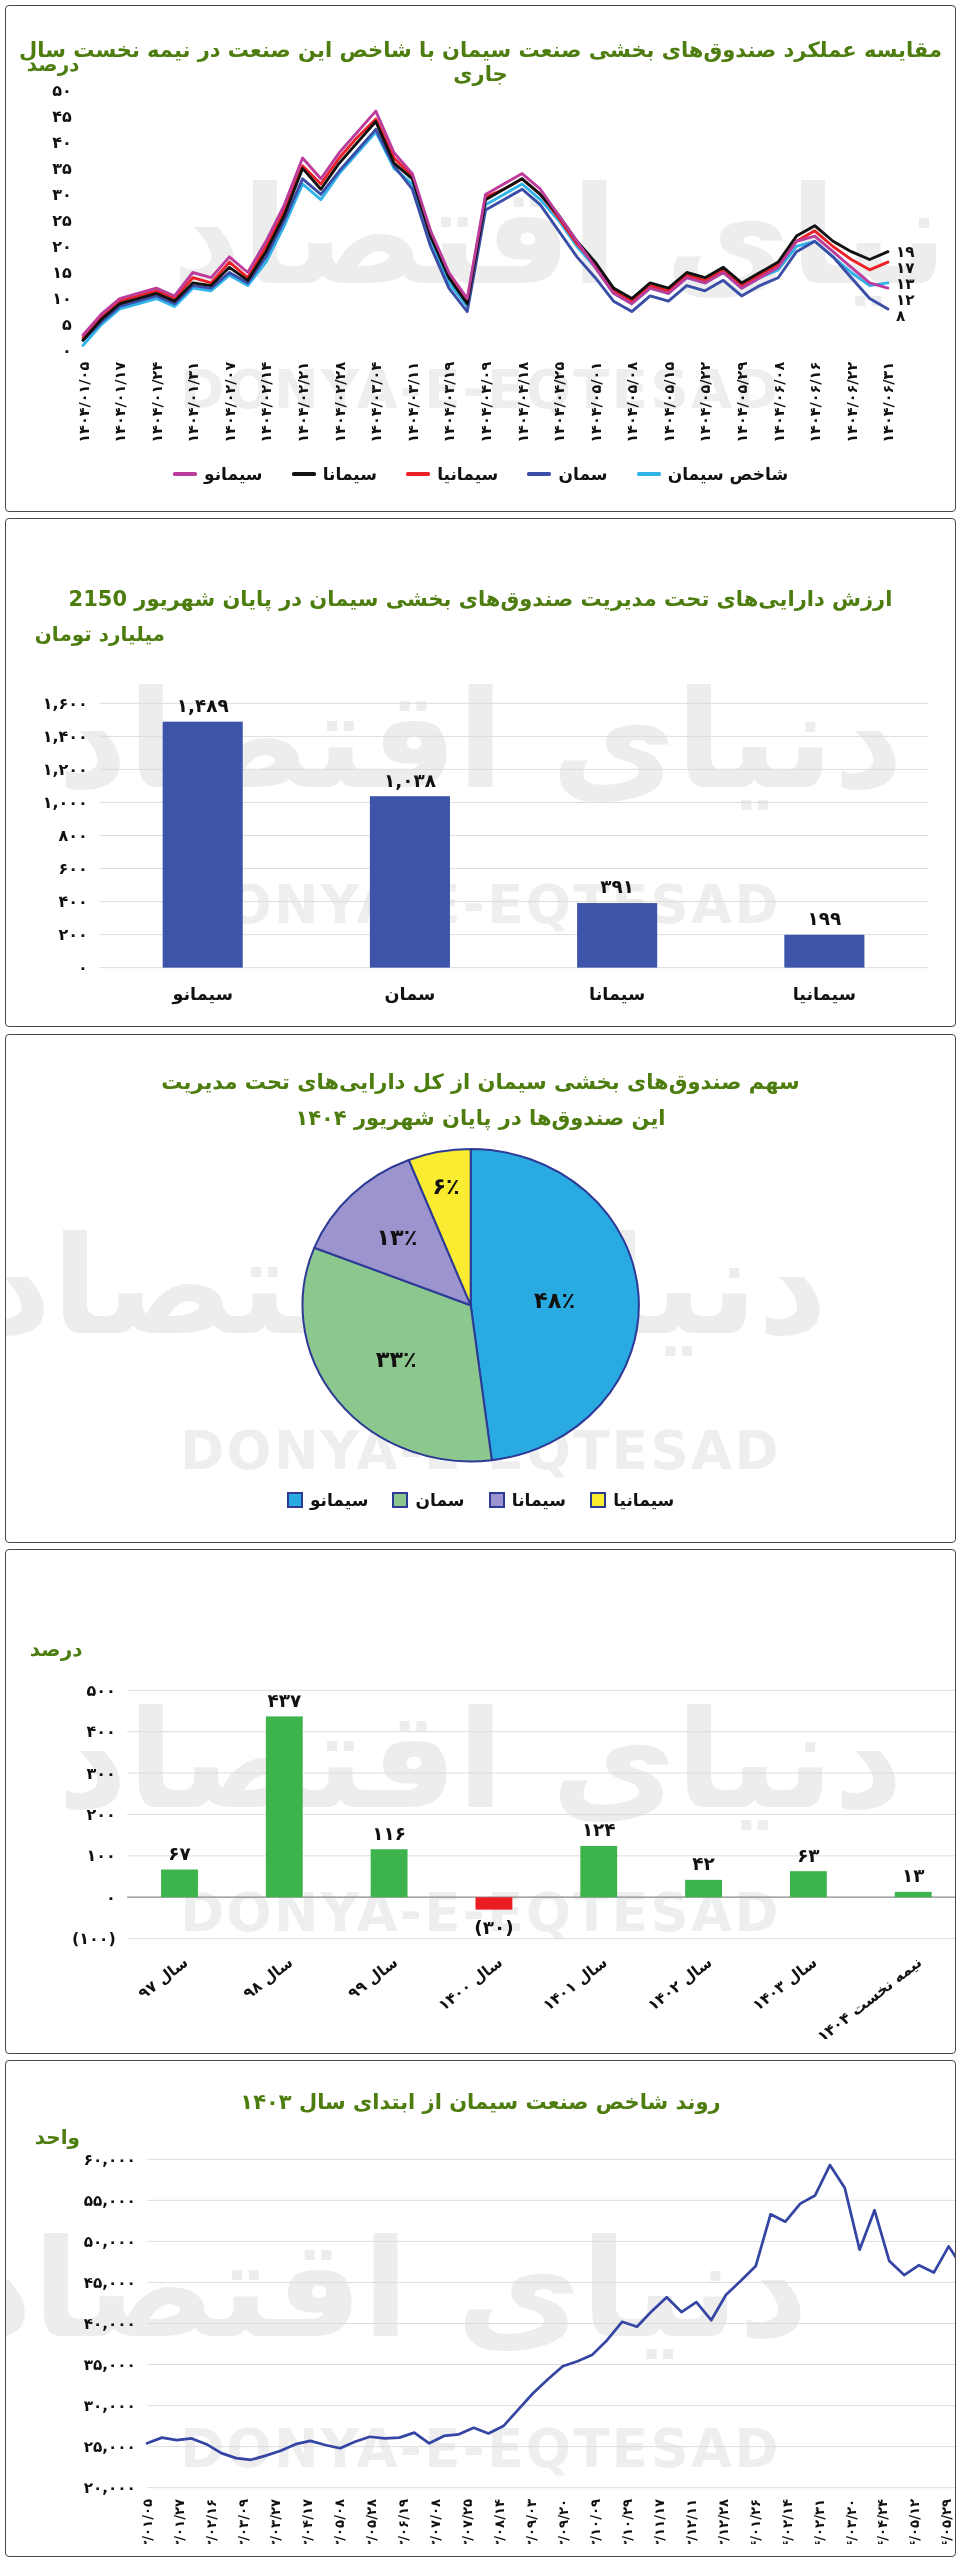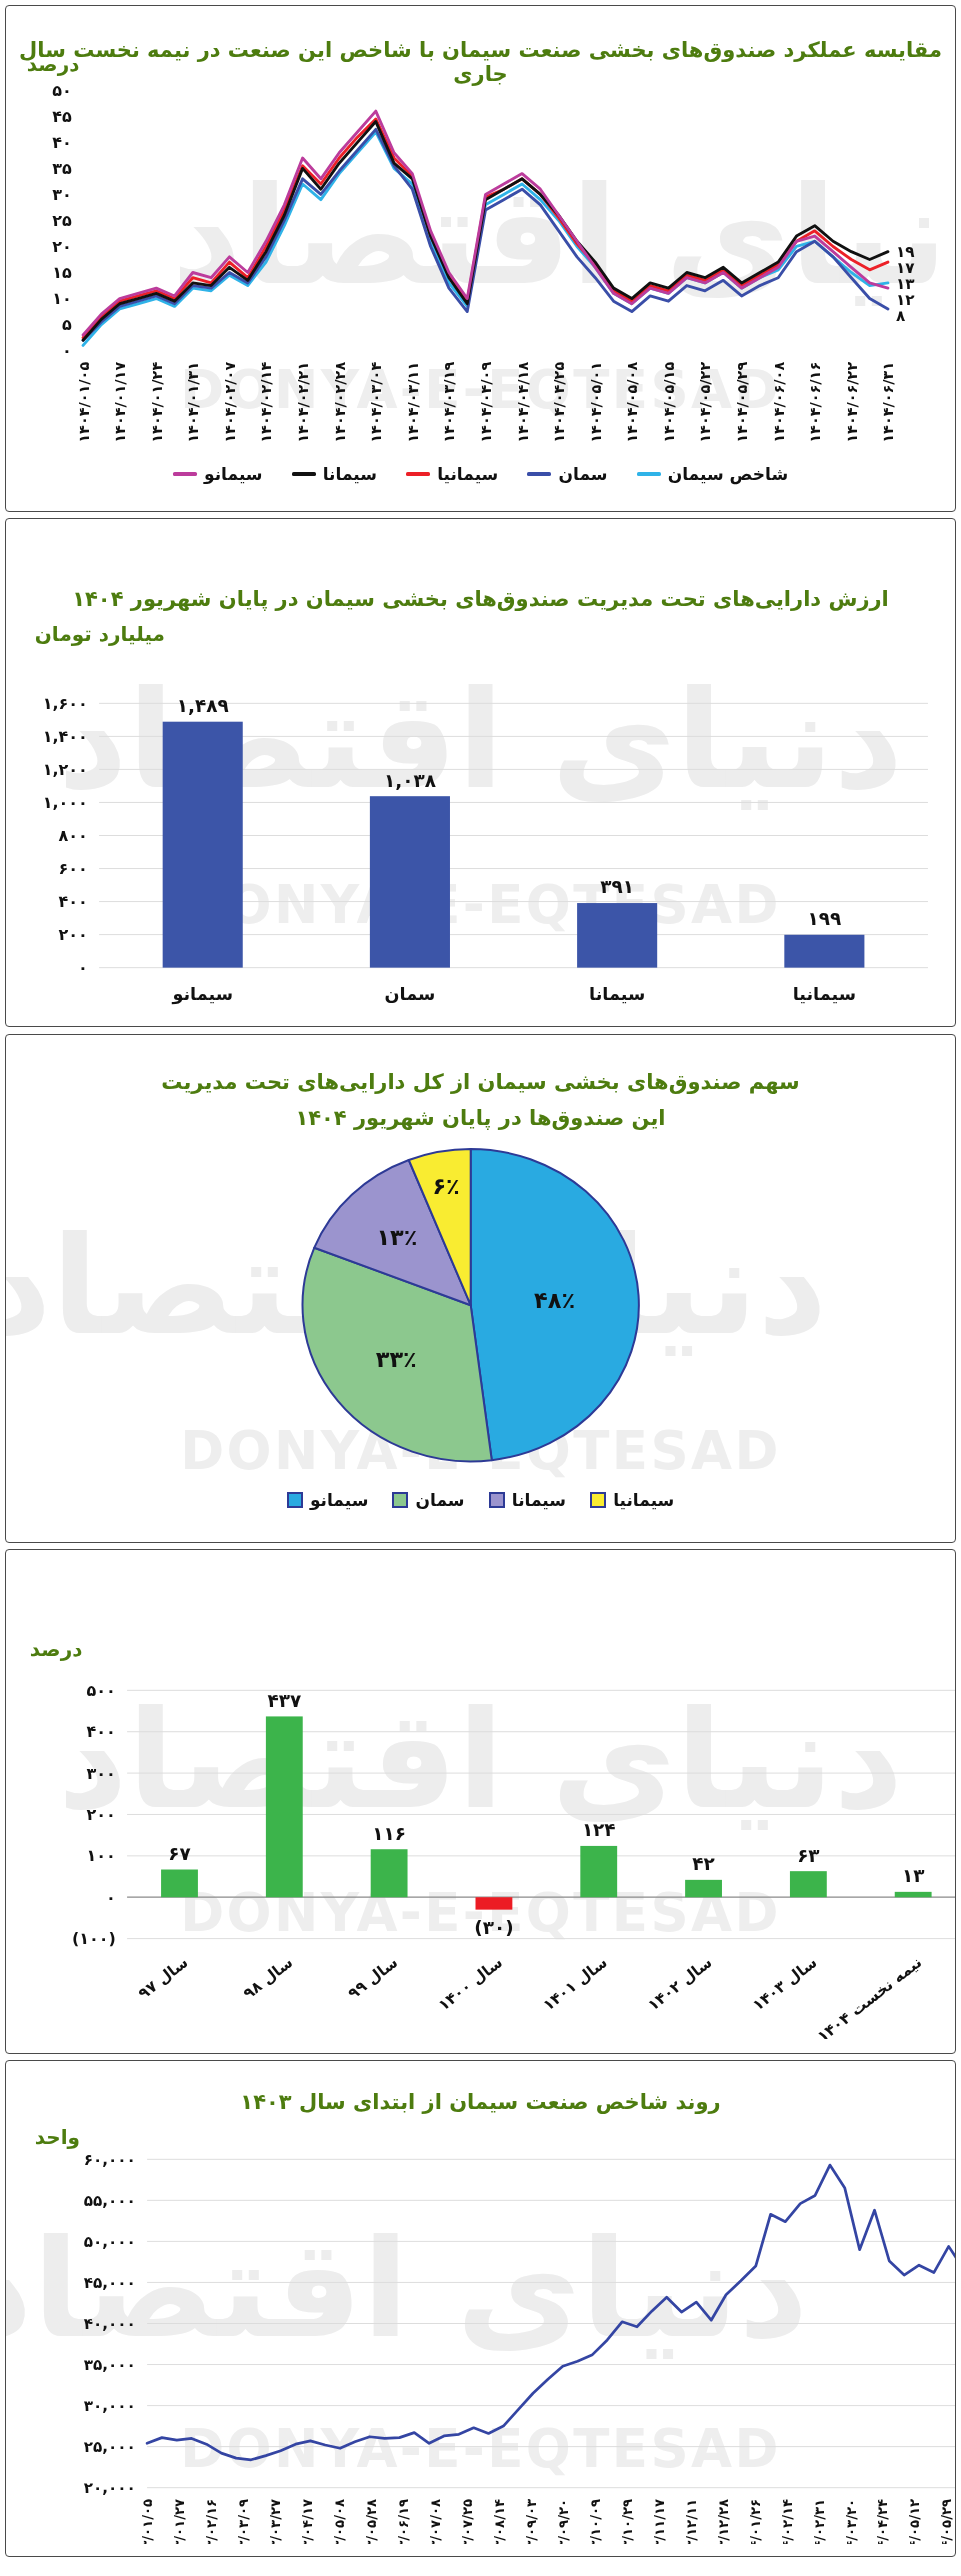--- a/index.html
+++ b/index.html
@@ -100,21 +100,21 @@
         <div class="legend-item">
           <span class="legend-line" style="background: rgb(47, 179, 232);"></span>
           <span class="legend-label">شاخص سیمان</span>
         </div>
       </div>
   </section>
 
   <section class="panel p2">
     <div class="wm-fa" style="top:28%;">دنیای اقتصاد</div>
     <div class="wm-en" style="top:70%;">DONYA-E-EQTESAD</div>
-    <h2 class="chart-title" style="top:50px;">ارزش دارایی‌های تحت مدیریت صندوق‌های بخشی سیمان در پایان شهریور ۱۴۰۴</h2>
+    <h2 class="chart-title" style="top:50px;">ارزش دارایی‌های تحت مدیریت صندوق‌های بخشی سیمان در پایان شهریور 2150</h2>
     <div class="ylabel" style="top:103px;left:29px;text-align:right;">میلیارد تومان</div>
     <div class="chart-host" id="chart-1" style="top:124px;height:381px;">
         <svg viewBox="0 0 1180 475" width="100%" height="100%">
           <line x1="115" y1="75" x2="1150" y2="75" stroke="#dcdcdc" stroke-width="1.2"></line>
           <text x="101" y="82" text-anchor="end" font-size="20">۱,۶۰۰</text>
           <line x1="115" y1="116.25" x2="1150" y2="116.25" stroke="#dcdcdc" stroke-width="1.2"></line>
           <text x="101" y="123.25" text-anchor="end" font-size="20">۱,۴۰۰</text>
           <line x1="115" y1="157.5" x2="1150" y2="157.5" stroke="#dcdcdc" stroke-width="1.2"></line>
           <text x="101" y="164.5" text-anchor="end" font-size="20">۱,۲۰۰</text>
           <line x1="115" y1="198.75" x2="1150" y2="198.75" stroke="#dcdcdc" stroke-width="1.2"></line>

